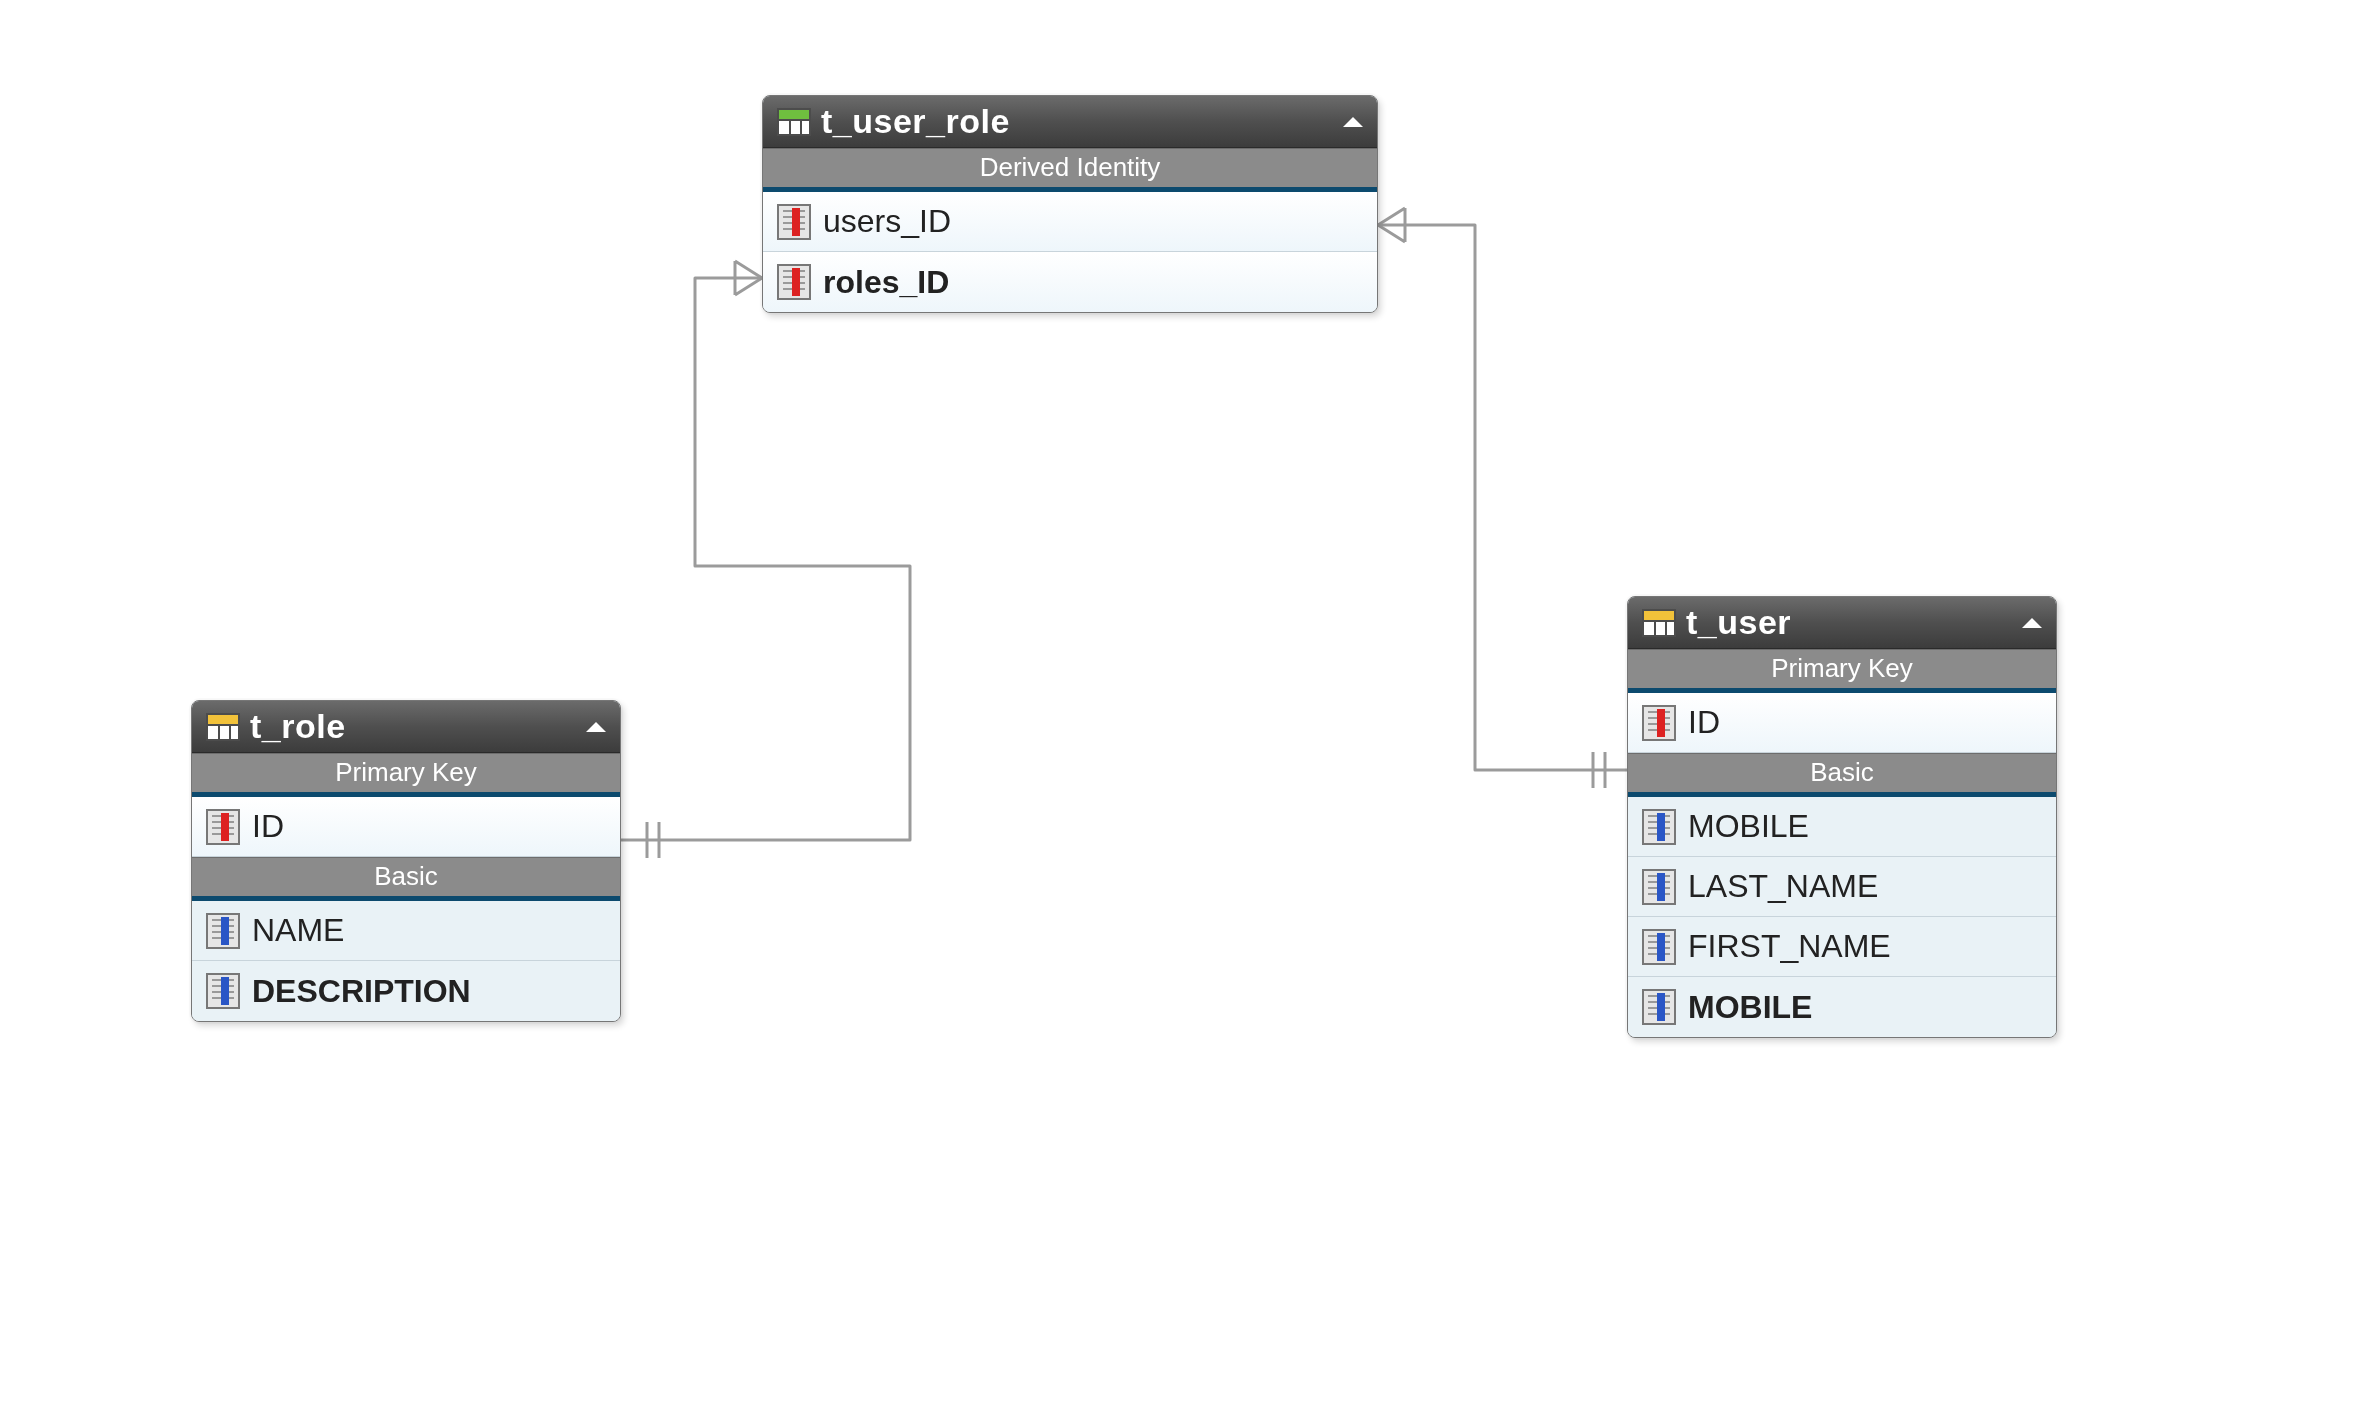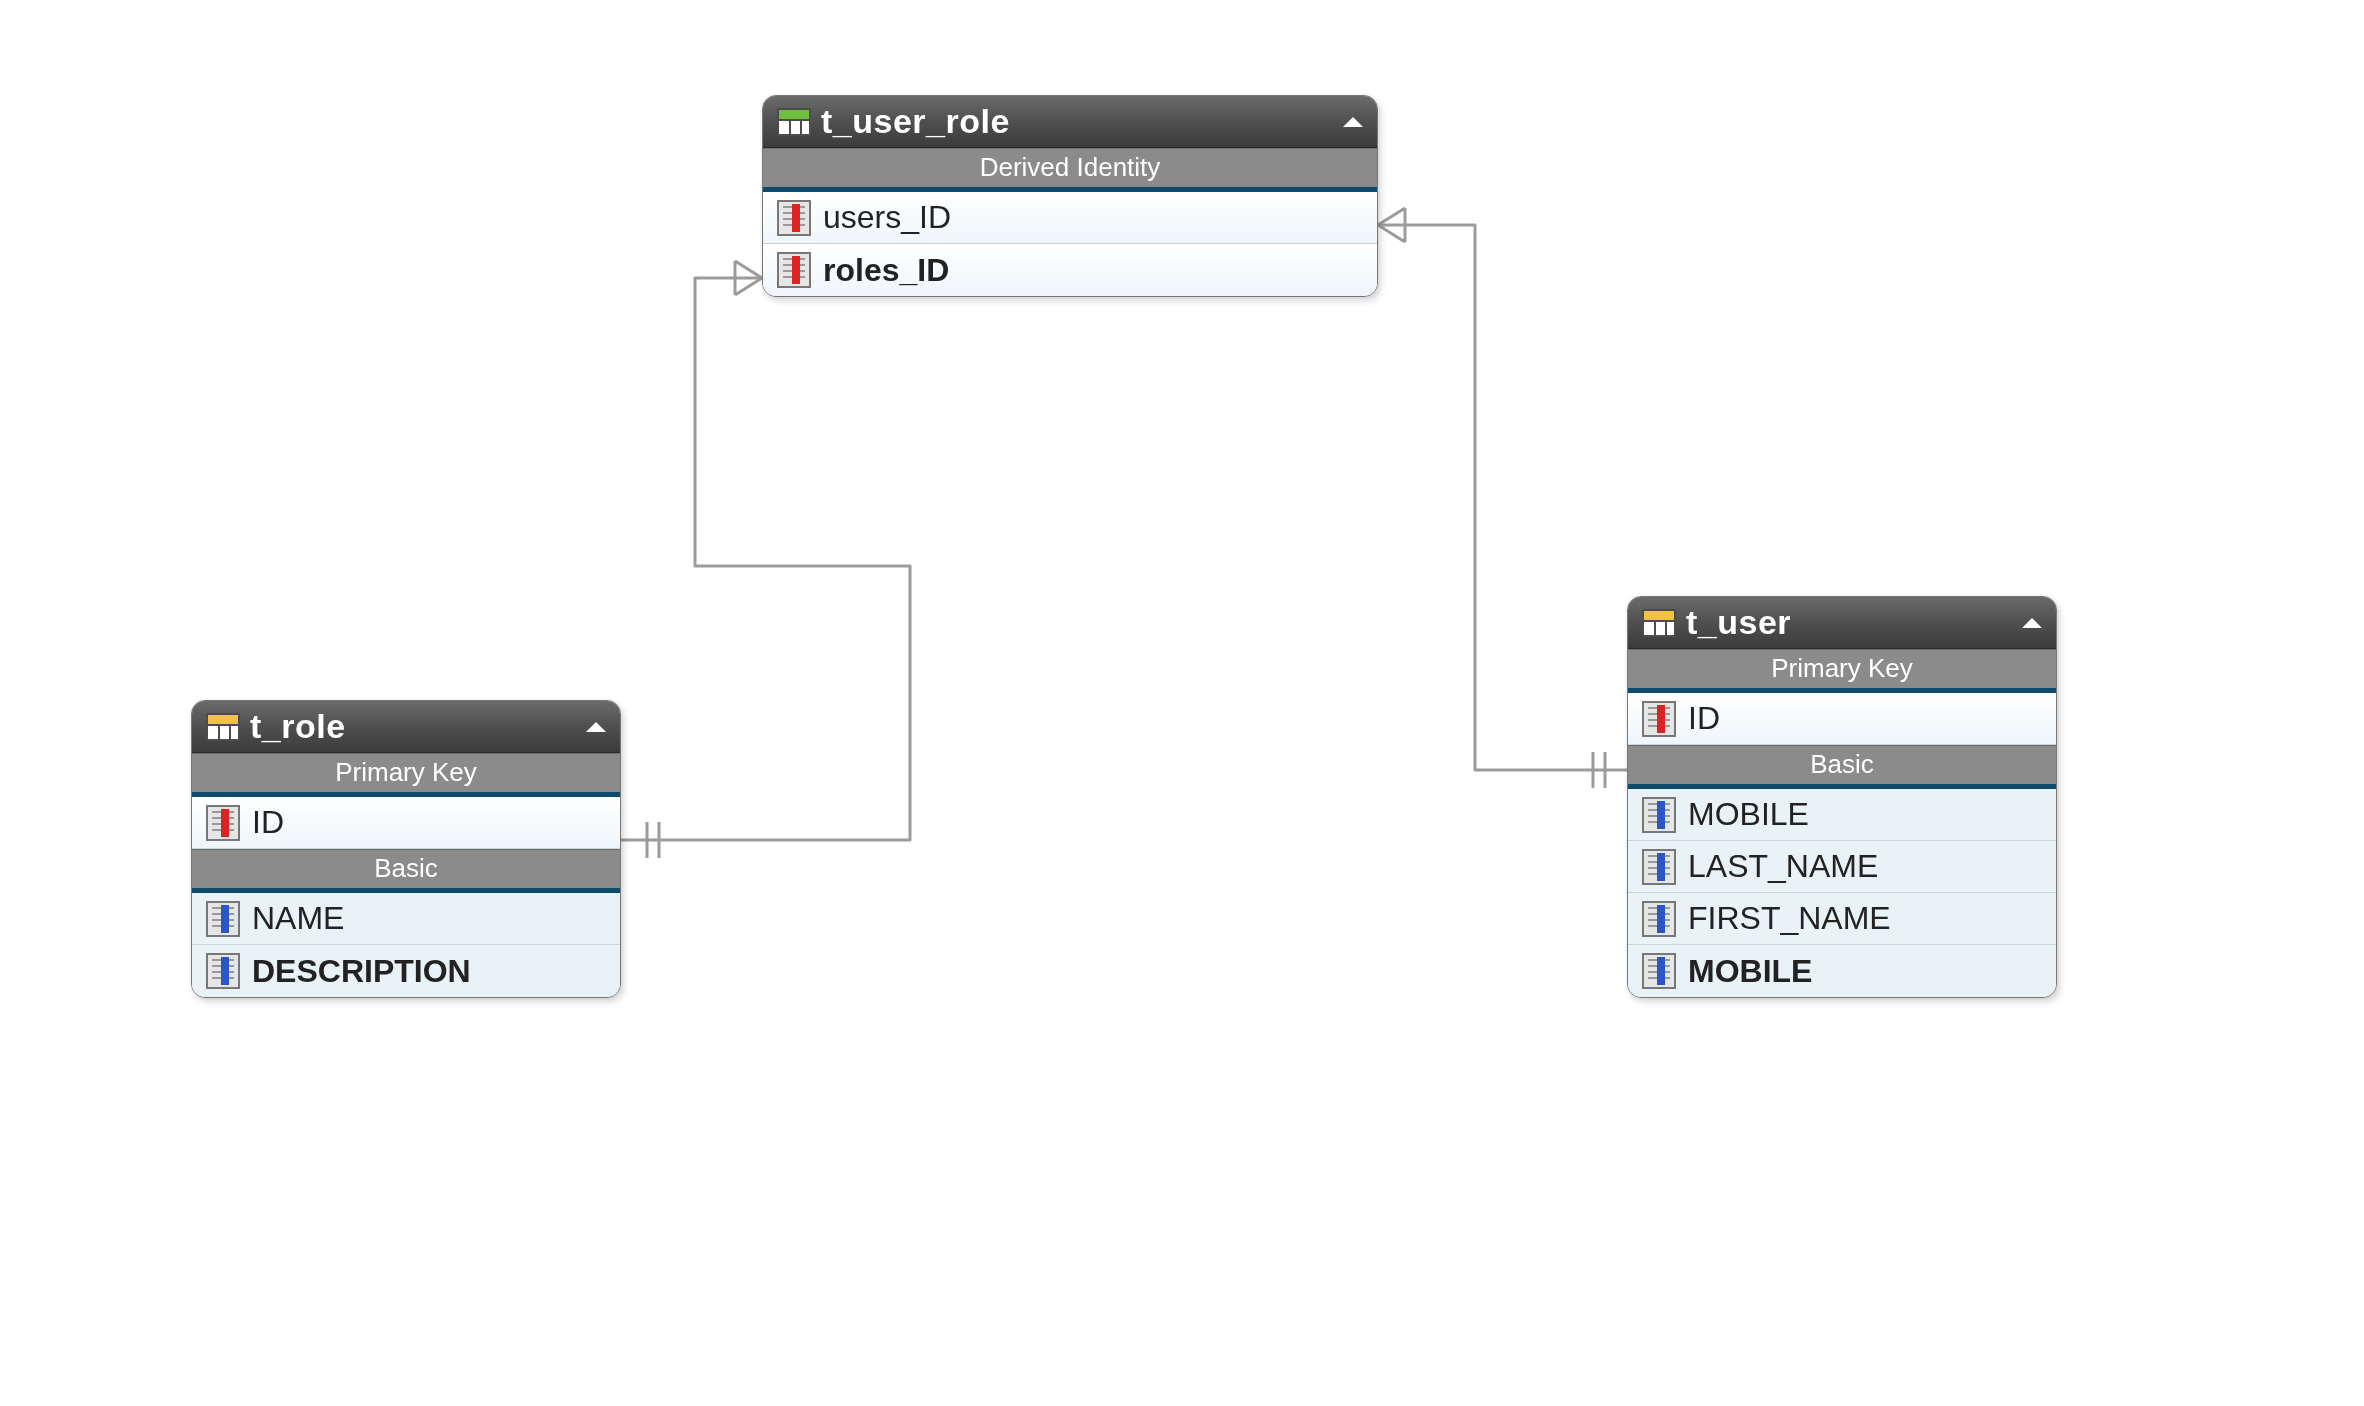--- a/index.html
+++ b/index.html
@@ -4,21 +4,21 @@
 <style>
   * { box-sizing: border-box; }
   html, body { margin:0; padding:0; width:2364px; height:1406px; background:#fff; font-family:"Lucida Grande","Helvetica Neue",Arial,sans-serif; }
 
   .canvas { position:relative; width:2364px; height:1406px; }
 
   
   .entity {
     position:absolute;
     border:1px solid #767676;
-    border-radius:14px;
+    border-radius:8px;
     box-shadow: 3px 4px 6px rgba(0,0,0,0.15), 0 0 0 2px rgba(0,0,0,0.02);
     background:#e9f2f6;
     overflow:hidden;
   }
   .entity-header {
     display:flex;
     align-items:center;
     padding:6px 14px;
     background:linear-gradient(to bottom,#6b6b6b 0%,#4f4f4f 50%,#3c3c3c 100%);
     border-bottom:1px solid #2a2a2a;
@@ -44,21 +44,21 @@
     font-size:26px;
     text-align:center;
     padding:3px 0 4px;
     border-top:1px solid #6d6d6d;
     border-bottom:5px solid #0c4a6e;
   }
 
   .column-row {
     display:flex;
     align-items:center;
-    height:52px;
+    height:60px;
     padding:0 14px;
     border-bottom:1px solid #c8d4db;
     background:#e9f2f6;
   }
   .column-row.pk      { background:linear-gradient(to bottom,#ffffff,#eef6fb); }
   .column-row:last-child { border-bottom:none;font-weight:bold; }
   .column-label {
     font-size:32px;
     color:#222;
     padding-left:12px;

